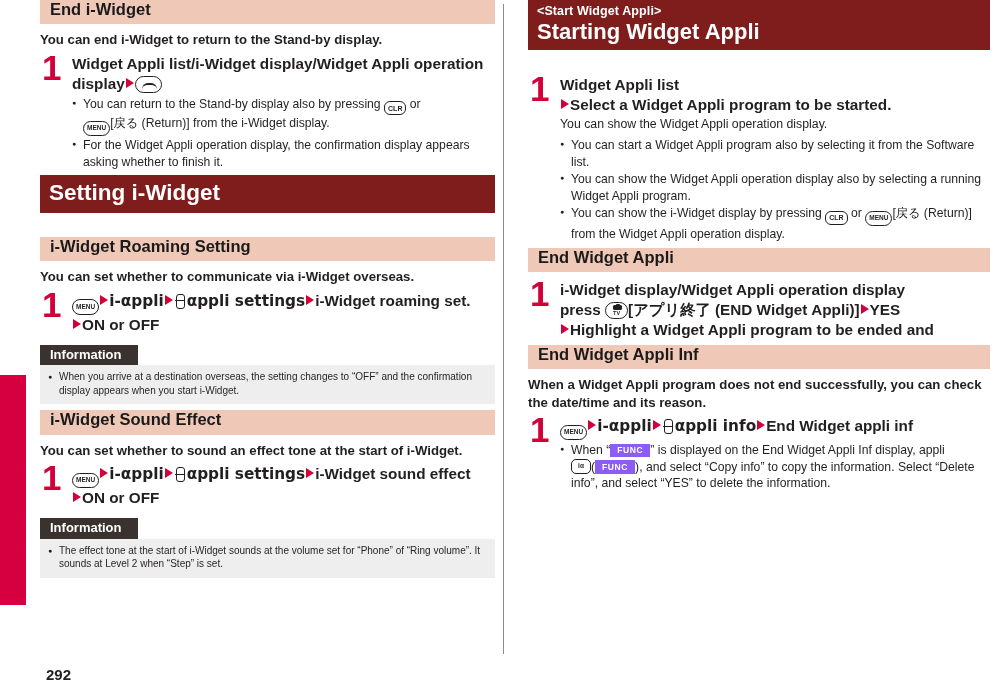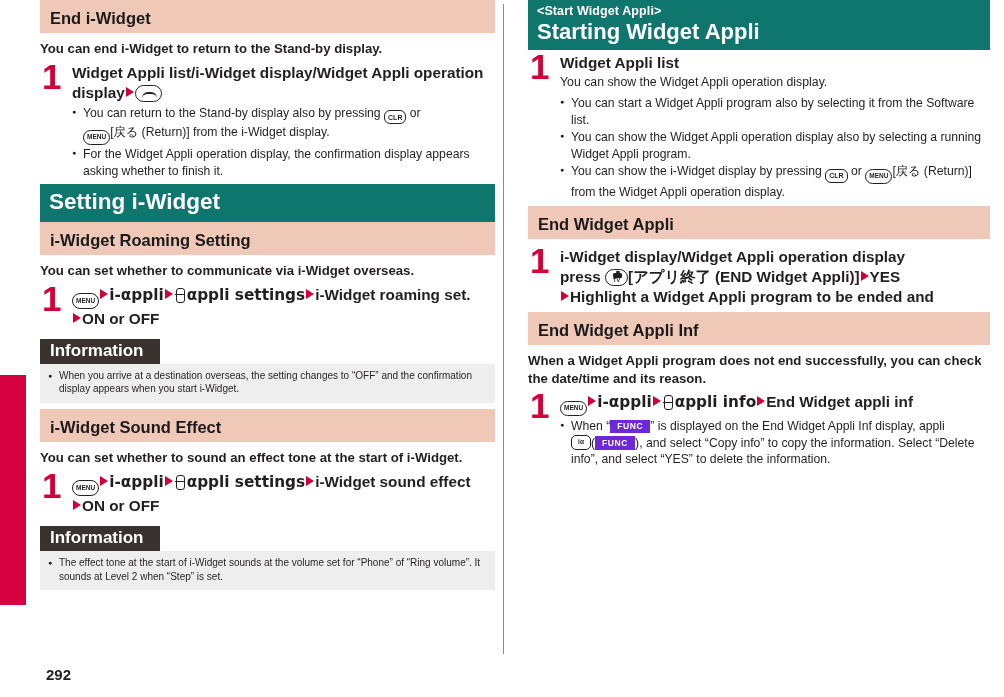--- a/index.html
+++ b/index.html
@@ -42,29 +42,29 @@
   #col-divider {
     position:absolute; left:503px; top:4px;
     width:1px; height:650px; background:#8b8b8b;
   }
 
   
   .sec-head {
     background:#f0c8b8;
     color:#1a1a1a;
     font-size:16.5px; font-weight:bold;
-    padding:9px 0 5px 10px;
+    padding:0 0 5px 10px;
     margin:0 0 7px 0;
     line-height:1.18;
   }
   .red-banner {
-    background:#0f766e;
+    background:#7f1d1d;
     color:#ffffff;
     padding:5px 0 6px 9px;
-    margin:0 0 0 0;
+    margin:0 0 24px 0;
     line-height:1.1;
   }
   .red-banner .small-title {
     display:block;
     font-size:12.5px; font-weight:bold;
     letter-spacing:0.1px;
     margin-bottom:1px;
   }
   .red-banner .big-title {
     display:block;
@@ -114,21 +114,21 @@
     position:absolute; left:0; top:0;
     font-size:7px; line-height:1.95;
     color:#231f20;
   }
 
   
   .info-block { margin:10px 0 6px 0; }
   .info-tab {
     display:inline-block;
     background:#3a322e; color:#ffffff;
-    font-size:17px; font-weight:bold;
+    font-size:13px; font-weight:bold;
     padding:2px 16px 3px 10px;
     line-height:1.2;
   }
   .info-body {
     background:#eeeeee;
     padding:3px 8px 6px 8px;
   }
   .info-body ul.bul li { font-size:10px; }
 
   
@@ -204,21 +204,21 @@
     position:relative;
     vertical-align:-3px;
     font-size:6px;
   }
   .key.ifunc span{
     position:absolute; left:0; right:0; top:3.5px;
     text-align:center; font-size:6.5px; font-weight:bold;
   }
   .badge-func {
     display:inline-block;
-    background:#6d28d9; color:#ffffff;
+    background:#8b5cf6; color:#ffffff;
     font-size:8.5px; font-weight:bold;
     letter-spacing:0.6px;
     padding:1.5px 7px 2px 7px;
     vertical-align:1px;
     line-height:1.2;
   }
 
   
   .arw {
     display:inline-block;
@@ -319,20 +319,21 @@
 
     <div class="red-banner">
       <span class="small-title">&lt;Start Widget Appli&gt;</span>
       <span class="big-title">Starting Widget Appli</span>
     </div>
 
     <div class="step">
       <div class="step-num">1</div>
       <div class="step-body">
         <span>Widget Appli list</span>
+        <span class="sub"><span class="arw"></span><span>Select a Widget Appli program to be started.</span></span>
       </div>
       <p class="plain">You can show the Widget Appli operation display.</p>
       <ul class="bul">
         <li>You can start a Widget Appli program also by selecting it from the Software list.</li>
         <li>You can show the Widget Appli operation display also by selecting a running Widget Appli program.</li>
         <li><span>You can show the i-Widget display by pressing </span><span class="key clr">CLR</span><span> or </span><span class="key menu">MENU</span><span>[戻る (Return)] from the Widget Appli operation display.</span></li>
       </ul>
     </div>
 
     <div class="sec-head">End Widget Appli</div>

